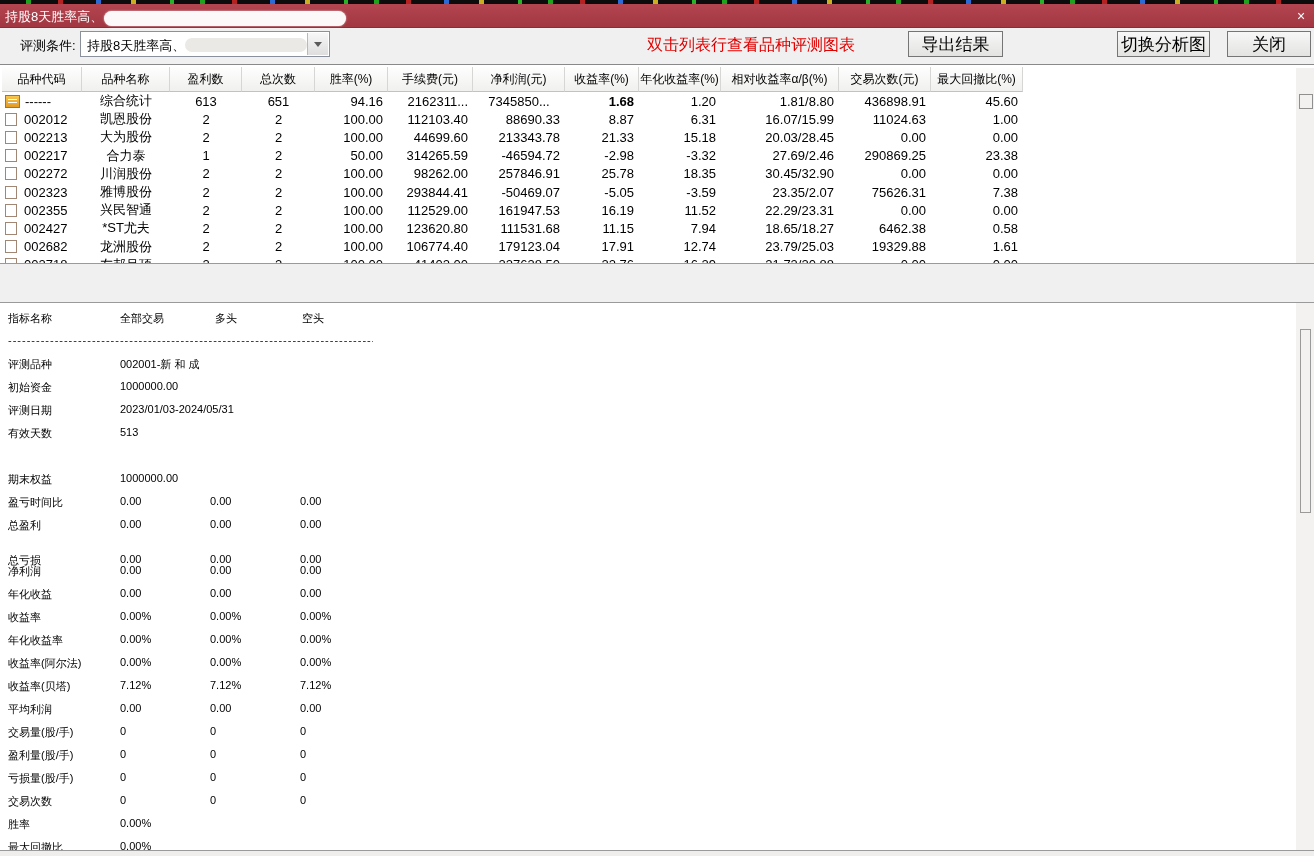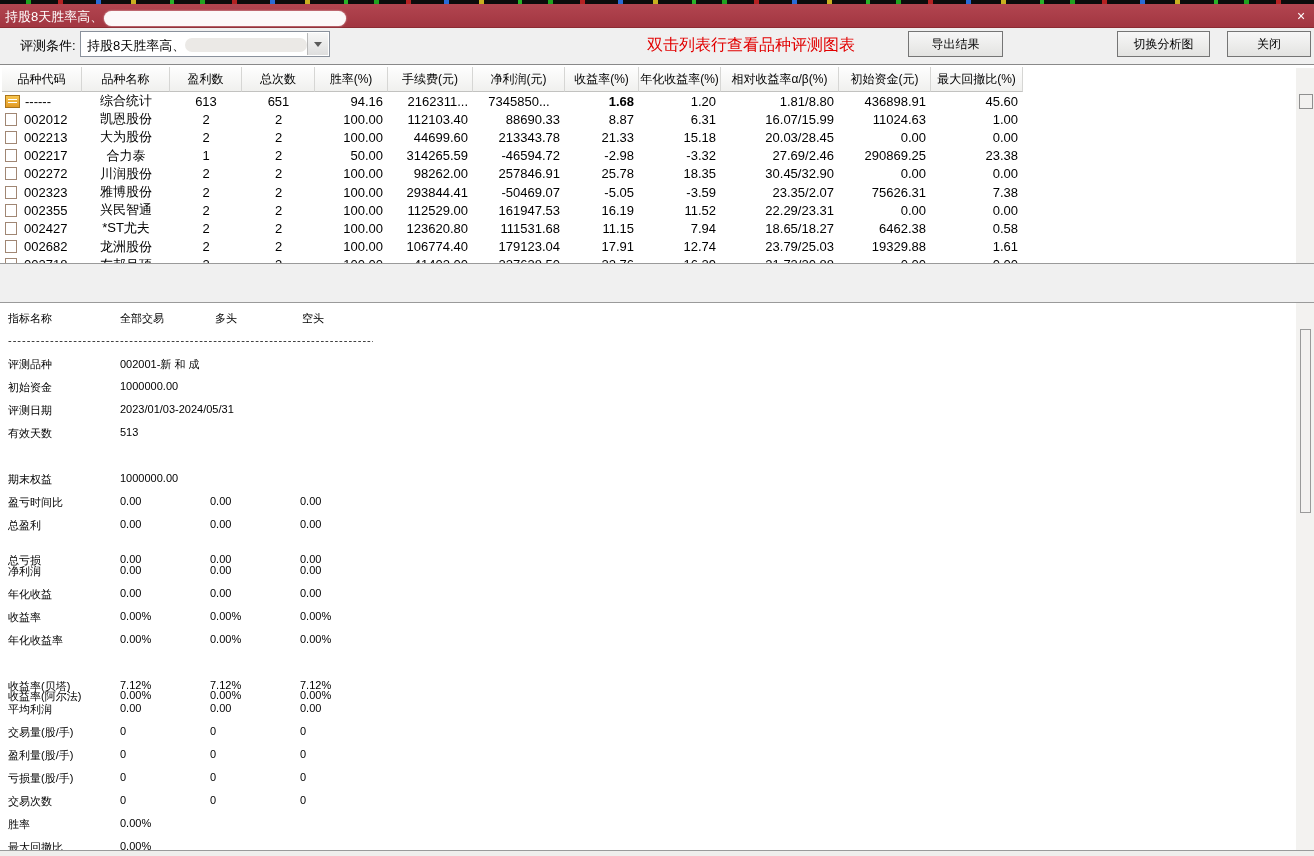--- a/index.html
+++ b/index.html
@@ -35,21 +35,21 @@
     border:1px solid #8a919c;box-sizing:border-box}
   #combo-value{left:6px;top:5px;font-size:13px;white-space:nowrap}
   #combo-blob{left:104px;top:6px;width:122px;height:14px;background:#ebe9e6;border-radius:7px;opacity:1}
   #combo-btn{right:1px;top:1px;width:20px;height:22px;
     background:linear-gradient(#f7f7f7,#dedede);border-left:1px solid #b9b9b9;
     display:flex;align-items:center;justify-content:center}
   #combo-arrow{width:0;height:0;border-left:4px solid transparent;border-right:4px solid transparent;
     border-top:5px solid #5a5a5a}
   #hint{left:647px;top:35px;font-size:16px;color:#e10000;white-space:nowrap}
   .btn{top:31px;height:26px;background:linear-gradient(#f7f7f7,#e3e3e1);
-    border:1px solid #757575;box-sizing:border-box;font-size:12px;
+    border:1px solid #757575;box-sizing:border-box;font-size:17px;
     display:flex;align-items:center;justify-content:center;cursor:pointer}
   #btn-export{left:908px;width:95px}
   #btn-switch{left:1117px;width:93px}
   #btn-close{left:1227px;width:84px}
 
   
   #grid{left:0;top:64px;width:1314px;height:199px;background:#fff;
     border-top:1px solid #898989;box-sizing:border-box;overflow:hidden}
   #grid-header{left:2px;top:2px;height:25px;display:flex}
   .h-cell{box-sizing:border-box;height:25px;
@@ -124,21 +124,21 @@
       <div class="h-cell" style="width: 80px;">品种代码</div>
       <div class="h-cell" style="width: 88px;">品种名称</div>
       <div class="h-cell" style="width: 72px;">盈利数</div>
       <div class="h-cell" style="width: 73px;">总次数</div>
       <div class="h-cell" style="width: 73px;">胜率(%)</div>
       <div class="h-cell" style="width: 85px;">手续费(元)</div>
       <div class="h-cell" style="width: 92px;">净利润(元)</div>
       <div class="h-cell" style="width: 74px;">收益率(%)</div>
       <div class="h-cell" style="width: 82px;">年化收益率(%)</div>
       <div class="h-cell" style="width: 118px;">相对收益率α/β(%)</div>
-      <div class="h-cell" style="width: 92px;">初始资金(元)</div>
+      <div class="h-cell" style="width: 92px;">交易次数(元)</div>
       <div class="h-cell" style="width: 92px;">最大回撤比(%)</div>
     </div>
   <div id="grid-rows" class="abs">
       <div class="g-row">
         <div class="g-cell code-cell al-left" style="width: 80px;">
           <span class="sheet-icon"></span>
           <span class="code-text">------</span>
         </div>
         <div class="g-cell al-center" style="width: 88px;">综合统计</div>
         <div class="g-cell al-center" style="width: 72px;">613</div>
@@ -379,21 +379,21 @@
       <span class="s-val" style="left: 112px;">0.00%</span>
       <span class="s-val" style="left: 202px;">0.00%</span>
       <span class="s-val" style="left: 292px;">0.00%</span>
     </div>
     <div class="s-row" style="top: 330px;">
       <span class="s-label">年化收益率</span>
       <span class="s-val" style="left: 112px;">0.00%</span>
       <span class="s-val" style="left: 202px;">0.00%</span>
       <span class="s-val" style="left: 292px;">0.00%</span>
     </div>
-    <div class="s-row" style="top: 353px; margin-top: 33px;">
+    <div class="s-row" style="top: 353px;">
       <span class="s-label">收益率(阿尔法)</span>
       <span class="s-val" style="left: 112px;">0.00%</span>
       <span class="s-val" style="left: 202px;">0.00%</span>
       <span class="s-val" style="left: 292px;">0.00%</span>
     </div>
     <div class="s-row" style="top: 376px;">
       <span class="s-label">收益率(贝塔)</span>
       <span class="s-val" style="left: 112px;">7.12%</span>
       <span class="s-val" style="left: 202px;">7.12%</span>
       <span class="s-val" style="left: 292px;">7.12%</span>

